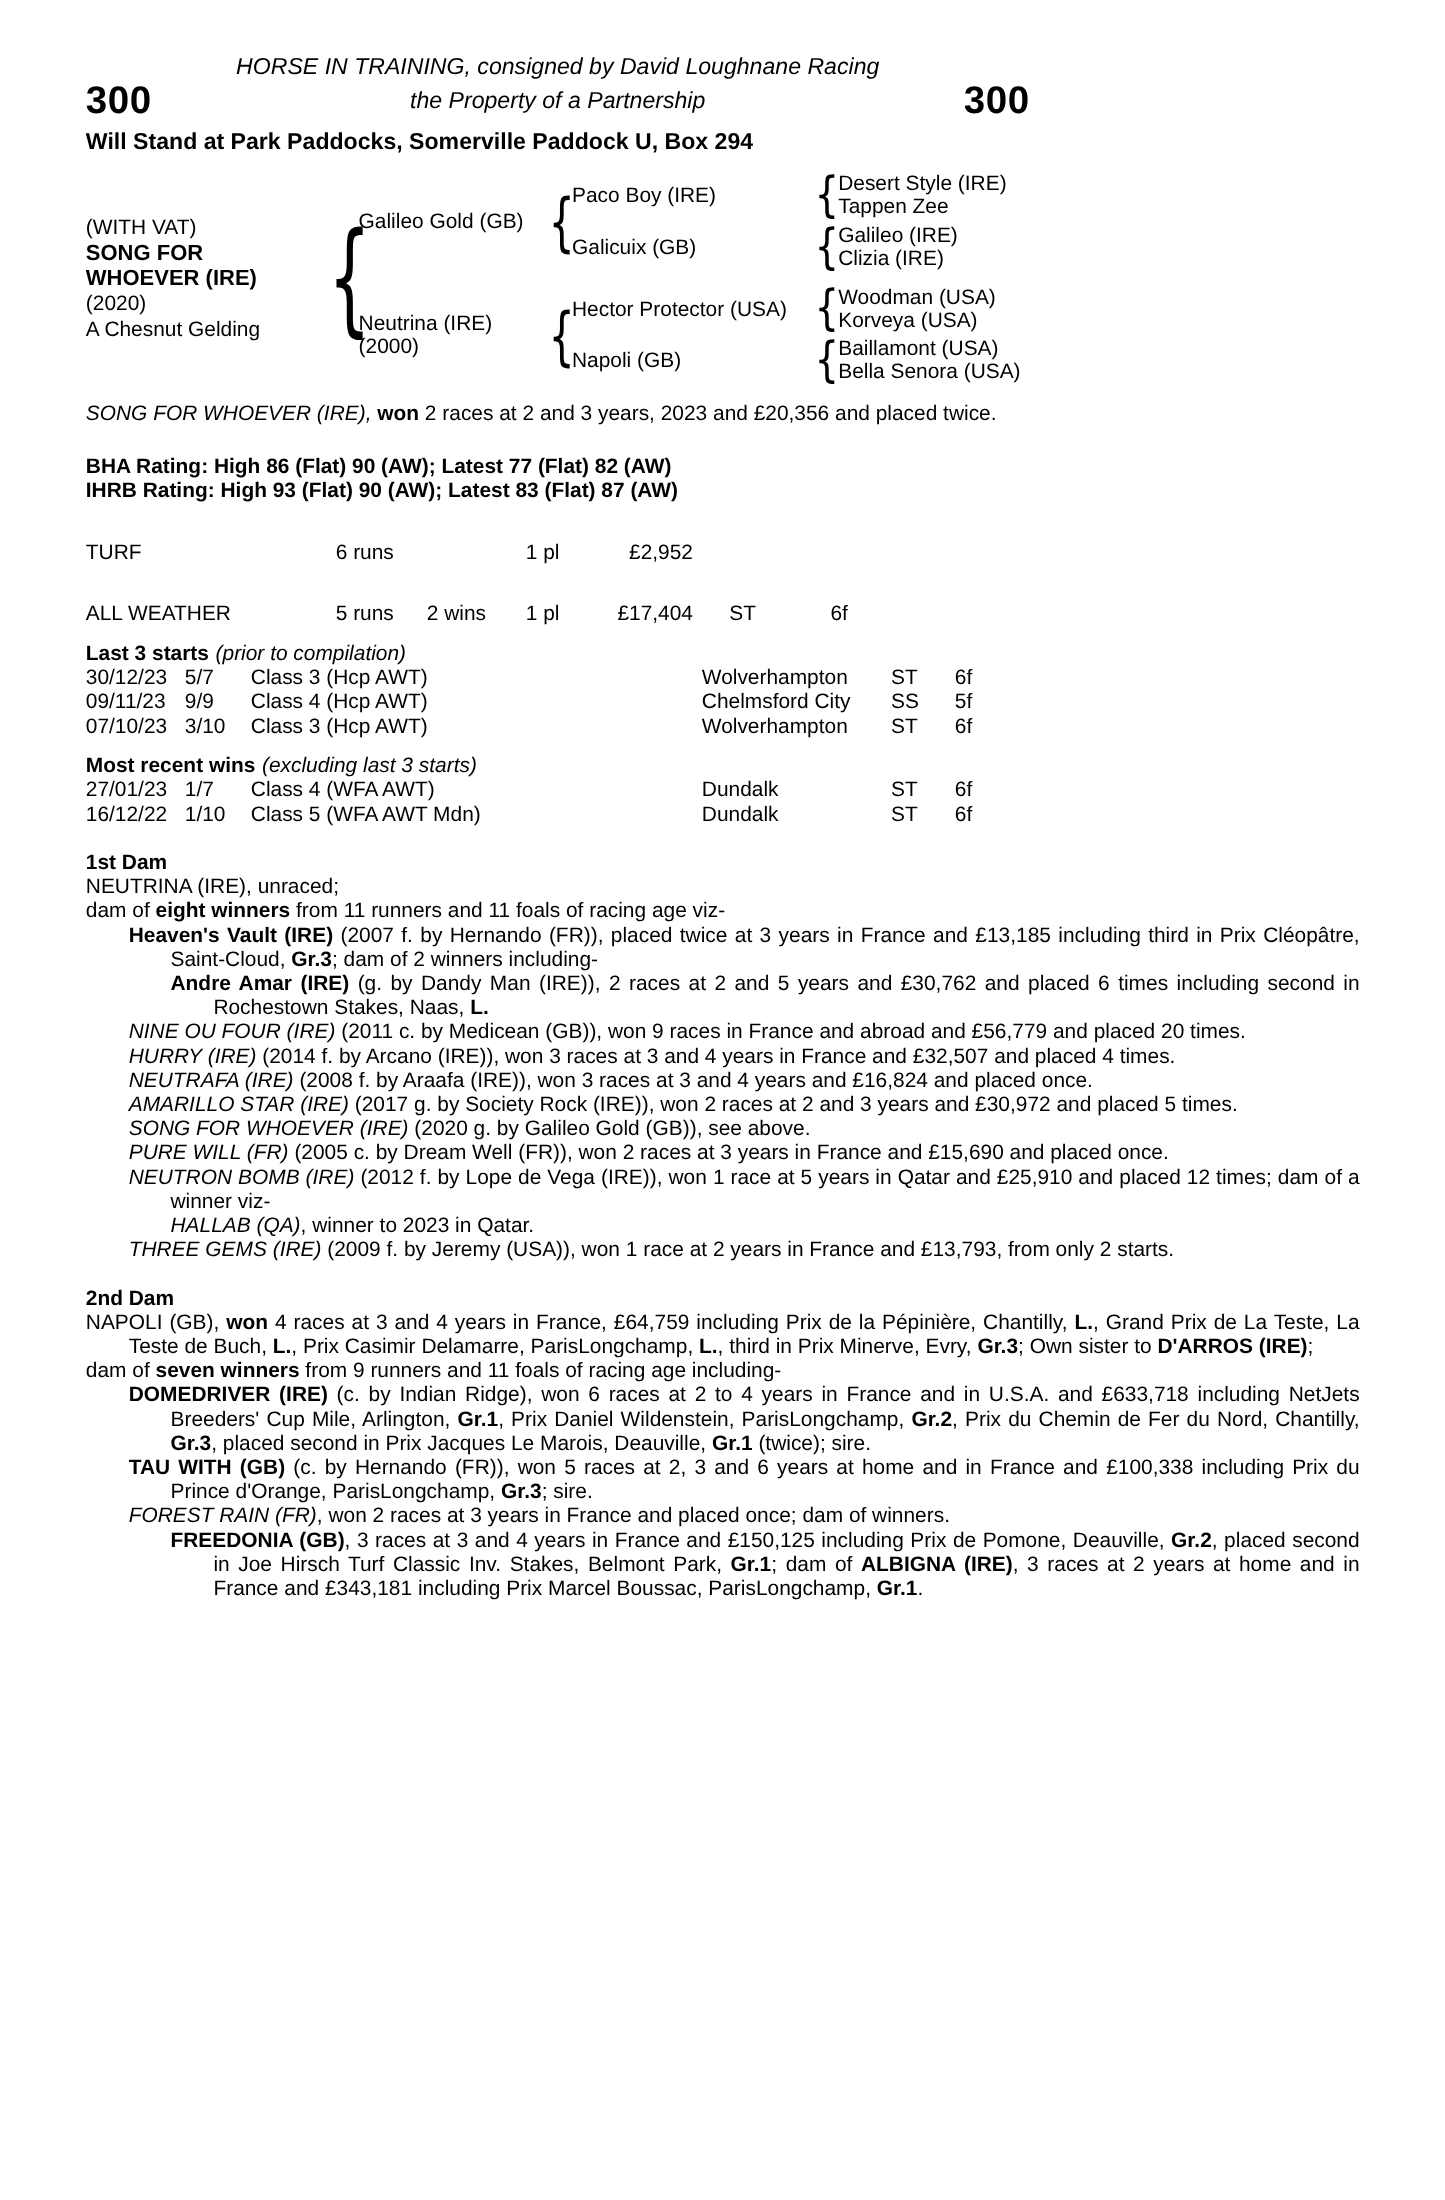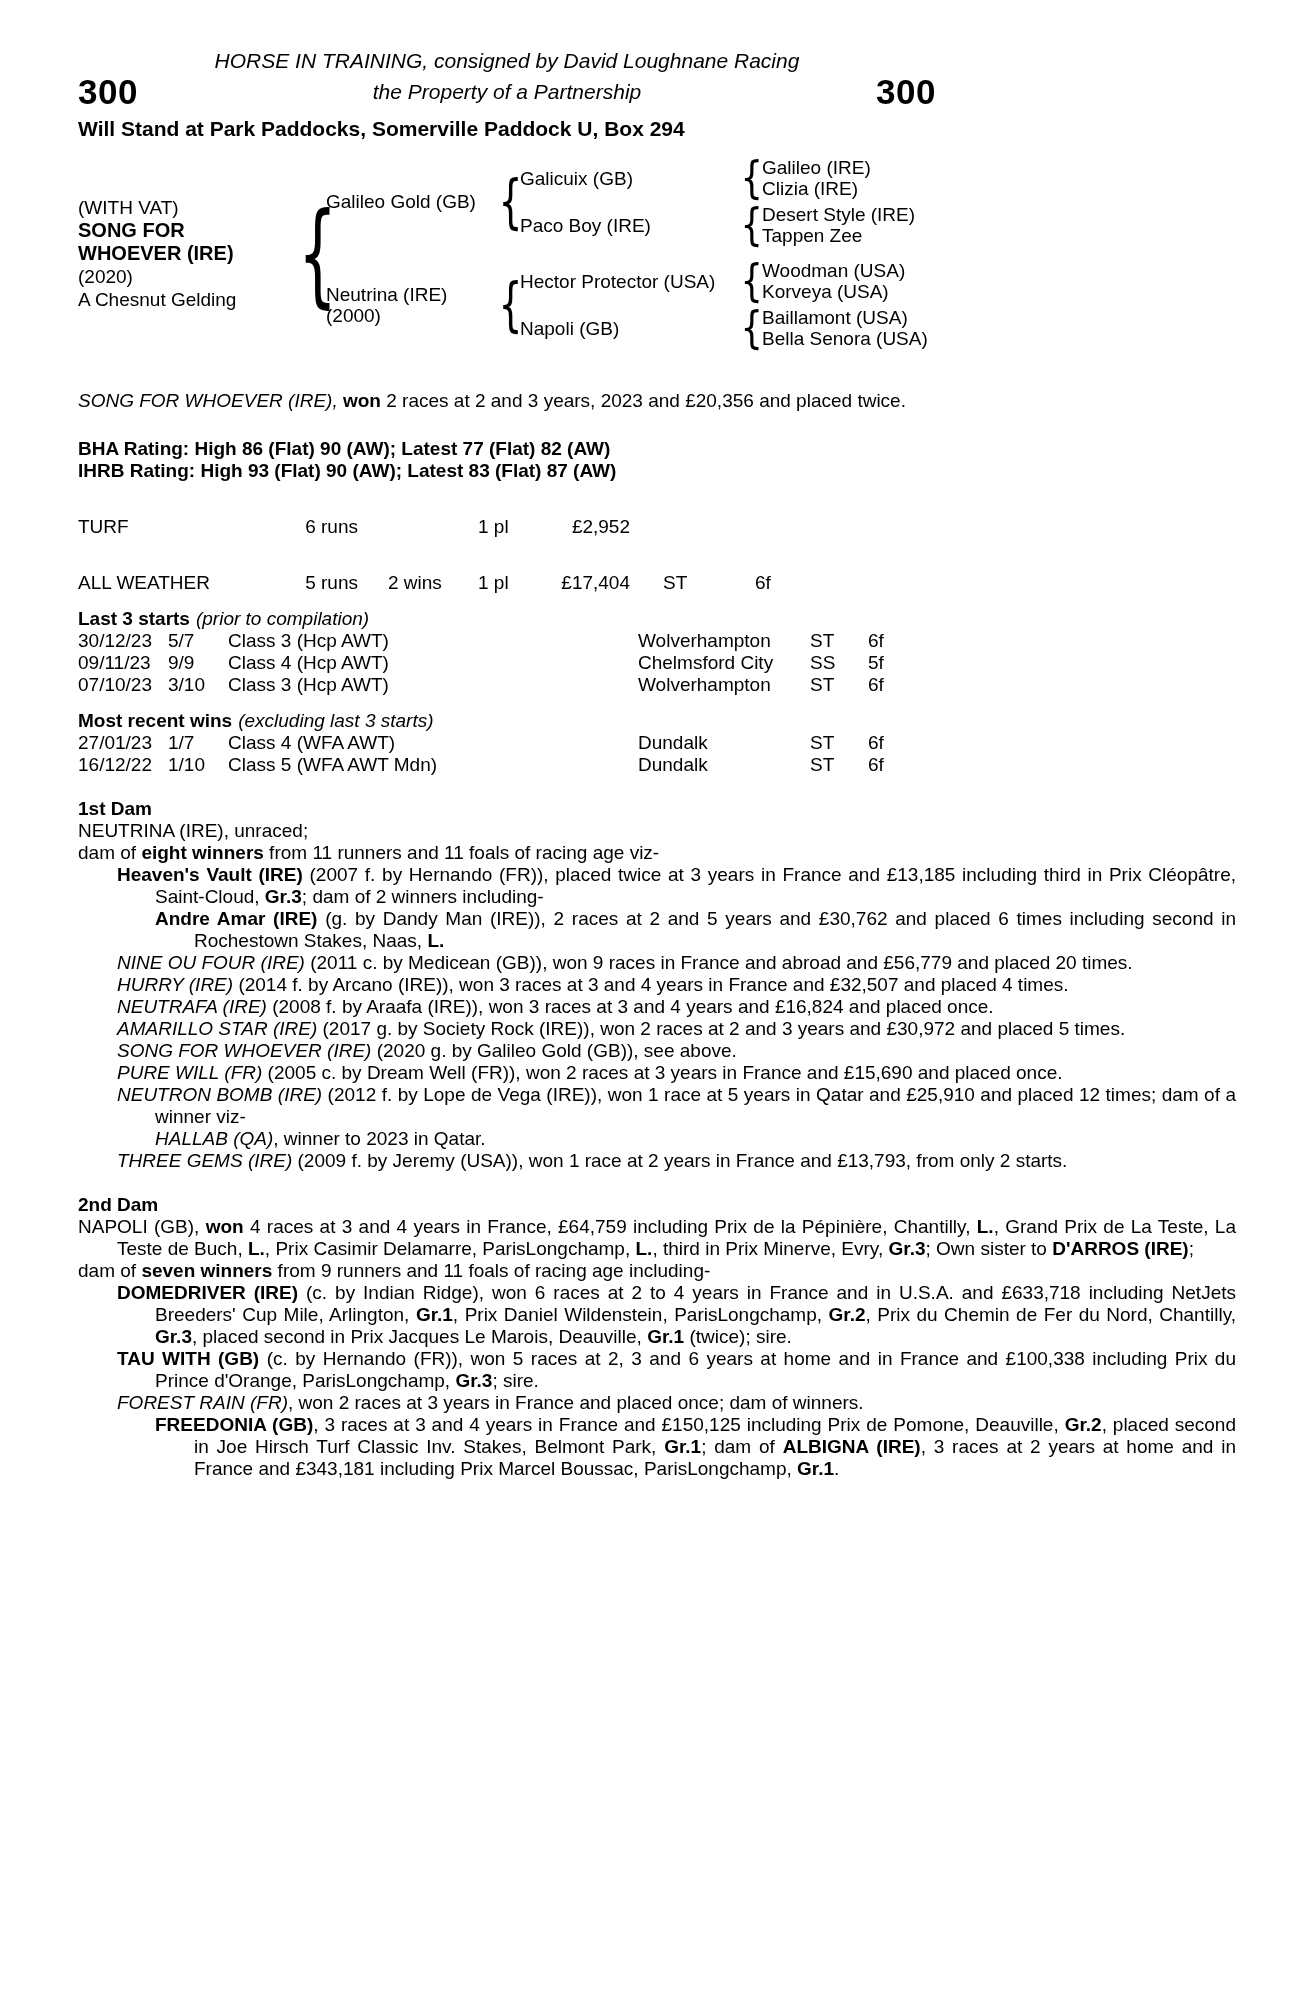--- a/index.html
+++ b/index.html
@@ -38,21 +38,21 @@
   .brace { flex:none; display:block; font-family:"DejaVu Sans", sans-serif; font-weight:400; user-select:none; }
   .brace::before { content:"{"; display:block; text-align:center; }
   .b1 { width:36px; transform:scaleX(0.55); }
   .b1::before { font-size:112px; line-height:112px; }
   .b2 { width:26px; transform:scaleX(0.65); }
   .b2::before { font-size:58px; line-height:58px; }
   .b3 { width:24px; transform:scaleX(0.8); }
   .b3::before { font-size:44px; line-height:44px; }
 
   
-  .para { margin-top:40px; }
+  .para { margin-top:16px; }
   .ratings { margin-top:26px; }
   .stats-row { display:grid; grid-template-columns:215px 65px 120px 75px 77px 90px auto;margin-top:34px; }
   .c-runs { text-align:right; }
   .c-wins { padding-left:30px; }
   .c-earn { text-align:right; }
   .c-going { padding-left:33px; }
   .c-dist { padding-left:35px; }
 
   .sec-head { margin-top:14px; }
   .sub { margin-left:6px; }
@@ -88,33 +88,33 @@
       <div>A Chesnut Gelding</div>
     </div>
     <div class="brace b1"></div>
     <div class="ped-l2">
 
       <div class="ped-parent">
         <div class="ped-parent-name">Galileo Gold (GB)</div>
         <div class="brace b2"></div>
         <div class="ped-gp-col">
           <div class="ped-gp-row">
+            <div class="ped-gp-name">Paco Boy (IRE)</div>
+            <div class="brace b3"></div>
+            <div class="ped-ggp-col">
+              <div>Desert Style (IRE)</div>
+              <div>Tappen Zee</div>
+            </div>
+          </div>
+          <div class="ped-gp-row">
             <div class="ped-gp-name">Galicuix (GB)</div>
             <div class="brace b3"></div>
             <div class="ped-ggp-col">
               <div>Galileo (IRE)</div>
               <div>Clizia (IRE)</div>
-            </div>
-          </div>
-          <div class="ped-gp-row">
-            <div class="ped-gp-name">Paco Boy (IRE)</div>
-            <div class="brace b3"></div>
-            <div class="ped-ggp-col">
-              <div>Desert Style (IRE)</div>
-              <div>Tappen Zee</div>
             </div>
           </div>
         </div>
       </div>
 
       <div class="ped-parent">
         <div class="ped-parent-name">
           <div>Neutrina (IRE)</div>
           <div>(2000)</div>
         </div>

